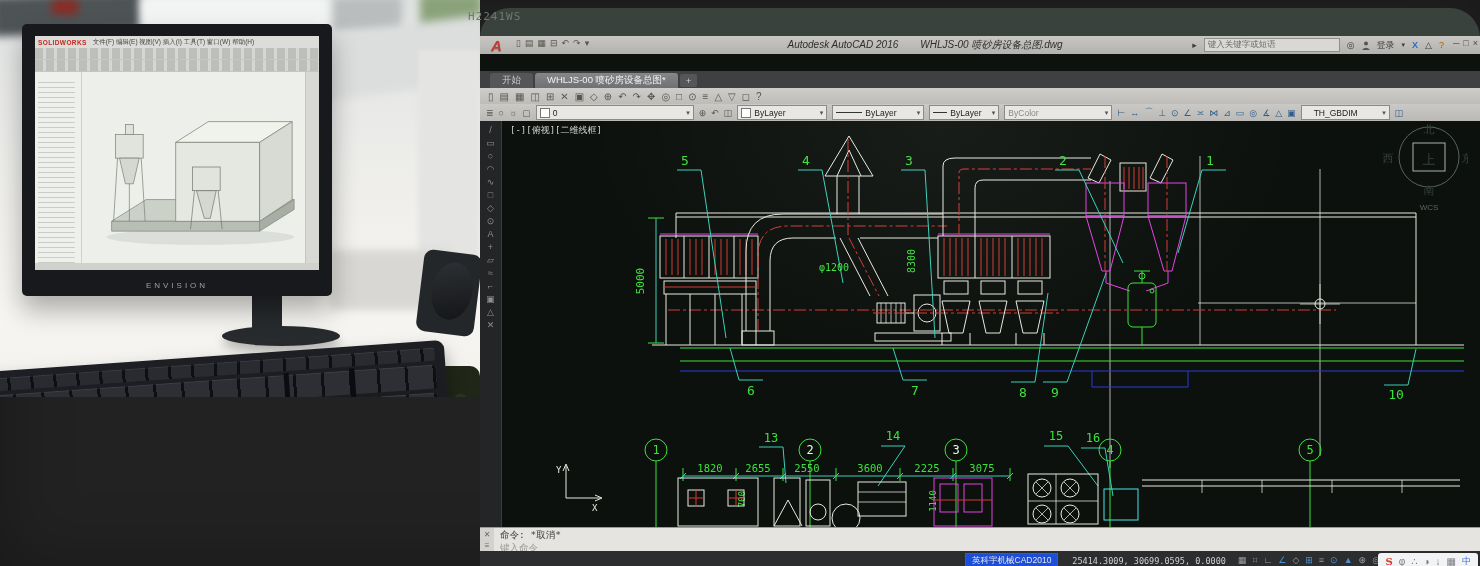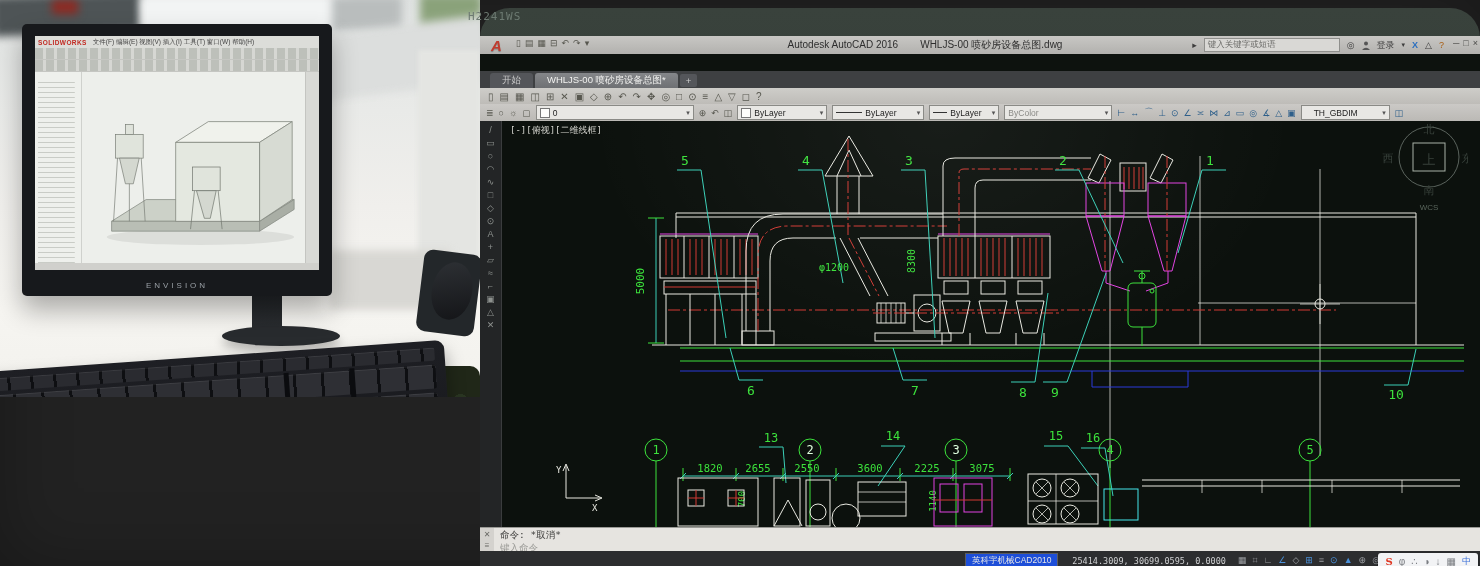--- a/index.html
+++ b/index.html
@@ -38,21 +38,21 @@
   #mousepad2{left:420px;top:252px;width:58px;height:82px;background:#23272a;border-radius:9px;transform:rotate(7deg);}
   #mouse{left:432px;top:262px;width:40px;height:58px;border-radius:20px/28px;transform:rotate(12deg);background:linear-gradient(160deg,#2e3135,#131417);}
   
   #right-photo{left:480px;top:8px;width:1000px;height:564px;background:linear-gradient(180deg,#39423c,#2c342f);border-radius:30px;}
   #bezel-label{left:-12px;top:2px;color:#6d7a72;font-size:11px;letter-spacing:1px;font-family:"DejaVu Sans Mono",monospace;}
   #acad{left:0px;top:28px;width:1000px;height:534px;background:#0d120e;}
   .row{position:absolute;left:0;width:1000px;box-sizing:border-box;}
   #titlebar{top:0;height:18px;background:linear-gradient(180deg,#c8c7c4,#b2b1ae);display:flex;align-items:center;font-size:10px;color:#2e2e2e;}
   #acad-logo{position:absolute;left:11px;top:1px;width:20px;height:17px;color:#c23b2e;font-weight:bold;font-size:15px;font-style:italic;text-shadow:0 1px 1px rgba(0,0,0,.3);}
   #qat{position:absolute;left:36px;top:2px;display:flex;gap:4px;color:#6b6b67;font-size:9px;}
-  #title-text{position:absolute;left:0;width:100%;text-align:center;transform:translateX(-55px);white-space:nowrap;}
+  #title-text{position:absolute;left:0;width:100%;text-align:center;transform:translateX(-55px);white-space:nowrap;font-style:italic;}
   #title-text .doc{margin-left:22px;}
   #infocenter{position:absolute;right:36px;top:2px;display:flex;align-items:center;gap:7px;font-size:9px;color:#3c3c3c;}
   #search-box{width:128px;height:12px;background:#d9d8d5;border:1px solid #8f8f8c;color:#6b6b68;font-size:8.5px;padding:0 3px;display:flex;align-items:center;}
   #win-controls{position:absolute;right:2px;top:2px;display:flex;gap:4px;color:#4a4a48;font-size:9px;}
   #menubar{top:18px;height:17px;background:linear-gradient(180deg,#d0cecb,#c3c1bd);display:flex;align-items:center;gap:15px;padding-left:24px;font-size:10px;color:#222;}
   #tabsrow{top:35px;height:17px;background:#3e4042;display:flex;align-items:flex-end;padding-left:10px;gap:2px;}
   .ftab{height:15px;padding:0 12px;font-size:9.5px;display:flex;align-items:center;border-radius:3px 3px 0 0;}
   .ftab.start{background:#54565a;color:#c9c9c9;}
   .ftab.active{background:linear-gradient(180deg,#85878a,#6e7073);color:#f2f2f0;}
   .ftab.plus{background:#54565a;color:#cfcfcf;padding:0 6px;height:13px;margin-bottom:1px;border-radius:2px;}

